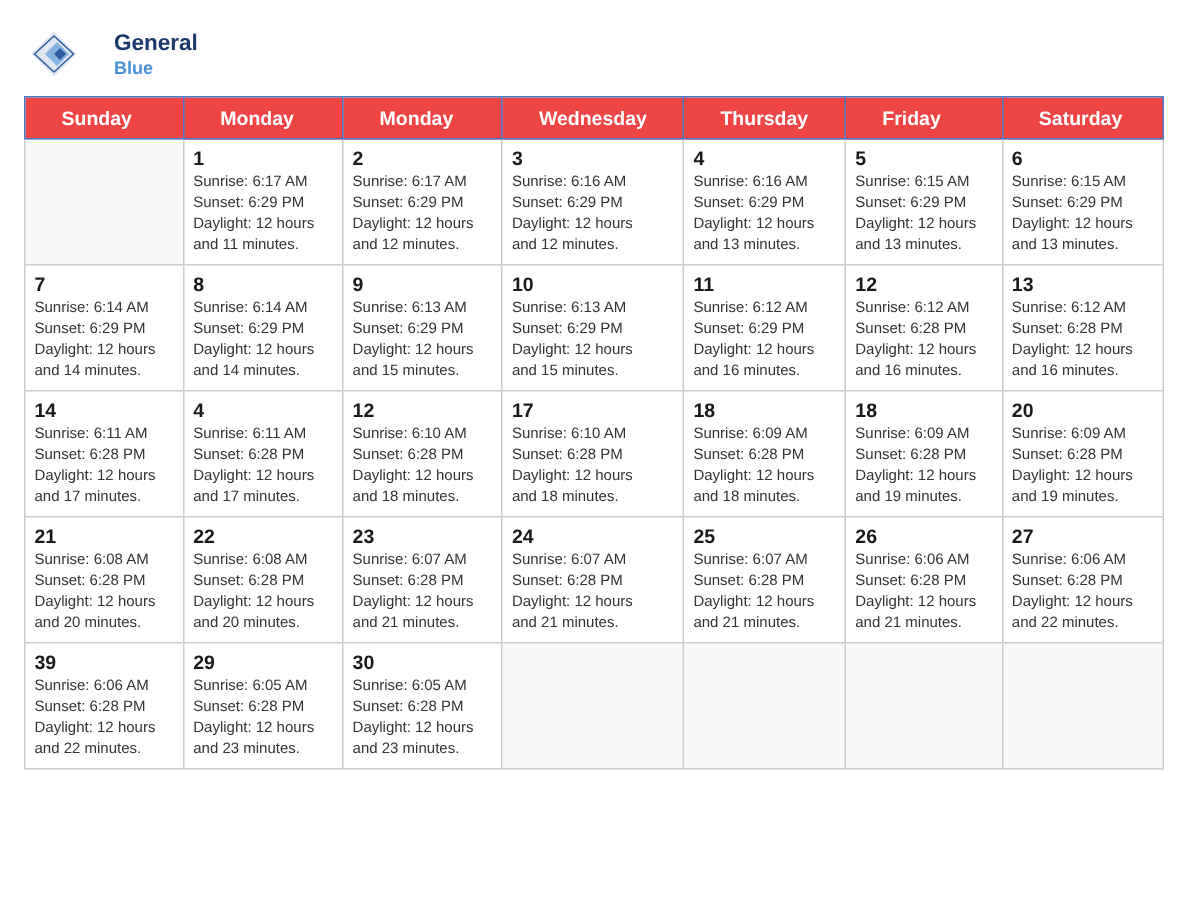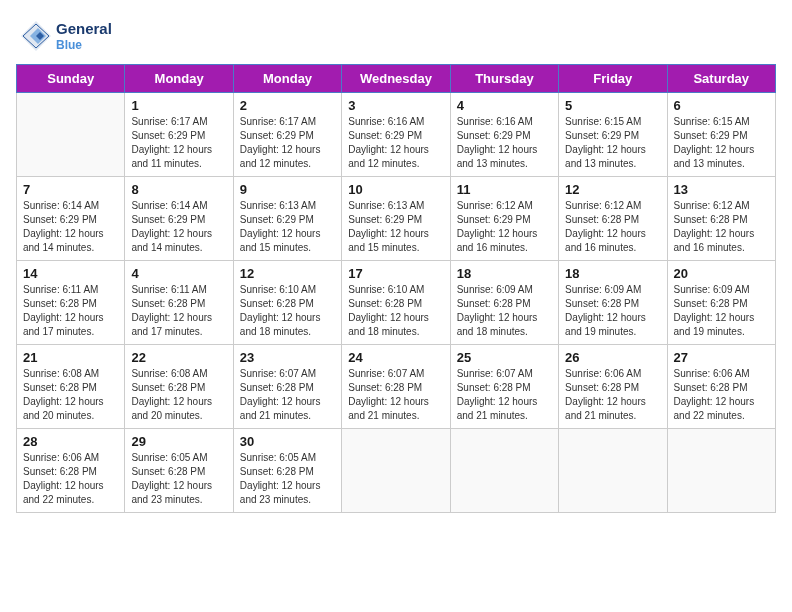--- a/index.html
+++ b/index.html
@@ -9,26 +9,26 @@
       width: 792px;
       min-height: 612px;
       padding: 16px;
     }
     .calendar-table {
       width: 100%;
       border-collapse: collapse;
       margin-top: 8px;
     }
     .calendar-table th {
-      background-color: #a21caf;
+      background-color: #ef4444;
       color: #fff;
       font-size: 13px;
       font-weight: bold;
-      text-align: center;
-      padding: 6px 8px;
+      text-align: left;
+      padding: 6px 24px;
       border: 1px solid #4a7ac7;
     }
     .calendar-table td {
       border: 1px solid #ccc;
       vertical-align: top;
       padding: 5px 6px;
       width: 108px;
       min-height: 80px;
     }
     .day-number {
@@ -51,21 +51,21 @@
 <body>
 
 <div style="display:flex; justify-content:space-between; align-items:flex-start; margin-bottom:6px;">
   <div style="display:flex; align-items:center;">
     <svg width="40" height="40" viewBox="0 0 40 40">
       <polygon points="20,5 35,20 20,35 5,20" fill="#2e5fa3" opacity="0.15"></polygon>
       <polygon points="20,8 33,20 20,32 7,20" fill="none" stroke="#2e5fa3" stroke-width="1"></polygon>
       <polygon points="22,12 30,20 22,28 14,20" fill="#4a90d9" opacity="0.6"></polygon>
       <polygon points="24,16 28,20 24,24 20,20" fill="#2e5fa3"></polygon>
     </svg>
-    <div style="margin-left:0;">
+    <div style="margin-left:20px;">
       <div style="font-size:15px; font-weight:bold; color:#1a3a6e; line-height:1.2;">General</div>
       <div style="font-size:12px; font-weight:bold; color:#4a90d9; line-height:1.2;">Blue</div>
     </div>
   </div>
   <div style="text-align:right;">
     <div style="font-size:34px; font-weight:bold; color:#1a1a1a;"></div>
     <div style="font-size:15px; color:#333;"></div>
   </div>
 </div>
 
@@ -194,21 +194,21 @@
           <span class="day-number">26</span>
           <div class="day-info">Sunrise: 6:06 AM<br>Sunset: 6:28 PM<br>Daylight: 12 hours<br>and 21 minutes.</div>
         </td>
         <td>
           <span class="day-number">27</span>
           <div class="day-info">Sunrise: 6:06 AM<br>Sunset: 6:28 PM<br>Daylight: 12 hours<br>and 22 minutes.</div>
         </td>
       </tr>
       <tr>
         <td>
-          <span class="day-number">28</span>
+          <span class="day-number">39</span>
           <div class="day-info">Sunrise: 6:06 AM<br>Sunset: 6:28 PM<br>Daylight: 12 hours<br>and 22 minutes.</div>
         </td>
         <td>
           <span class="day-number">29</span>
           <div class="day-info">Sunrise: 6:05 AM<br>Sunset: 6:28 PM<br>Daylight: 12 hours<br>and 23 minutes.</div>
         </td>
         <td>
           <span class="day-number">30</span>
           <div class="day-info">Sunrise: 6:05 AM<br>Sunset: 6:28 PM<br>Daylight: 12 hours<br>and 23 minutes.</div>
         </td>

